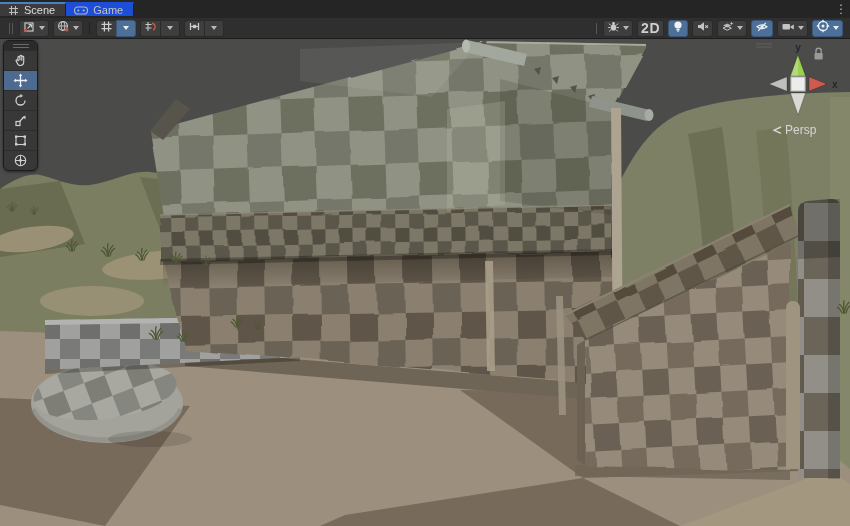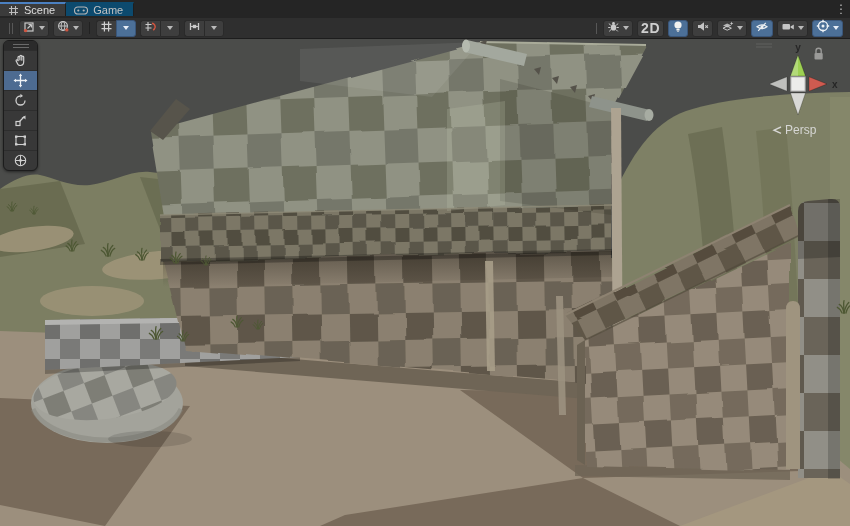--- a/index.html
+++ b/index.html
@@ -1,21 +1,21 @@
 <!DOCTYPE html>
 <html><head>
 <meta charset="utf-8">
 <style>
   html,body{margin:0;padding:0;background:#191919;}
   .window{width:850px;height:526px;position:relative;font-family:"Liberation Sans",sans-serif;
           background:#282828;overflow:hidden;user-select:none;}
   
   .tabbar{height:18px;background:#252525;display:flex;align-items:center;}
   .tab{display:flex;align-items:center;gap:5px;padding:0 10px 0 8px;font-size:11px;color:#c2c2c2;
-       background:#0c4a6e;border-right:1px solid #1e1e1e;border-top:2px solid transparent;box-sizing:border-box;}
+       background:#1d4ed8;border-right:1px solid #1e1e1e;border-top:2px solid transparent;box-sizing:border-box;}
   .tab.active{background:#3b3b3b;border-top:2px solid #4b80c1;color:#dedede;}
   .tab svg{display:block}
   .tab-spacer{flex:1}
   .kebab{width:18px;display:flex;align-items:center;justify-content:center;color:#bdbdbd;
          font-size:12px;line-height:1;}
   
   .toolbar{height:21px;background:#2f2f2f;border-bottom:1px solid #1d1d1d;display:flex;
            align-items:center;padding:0 5px;box-sizing:border-box;}
   .ohandle{display:flex;gap:2px;margin:0 4px;}
   .ohandle i{display:block;width:1px;height:11px;background:#575757;}

